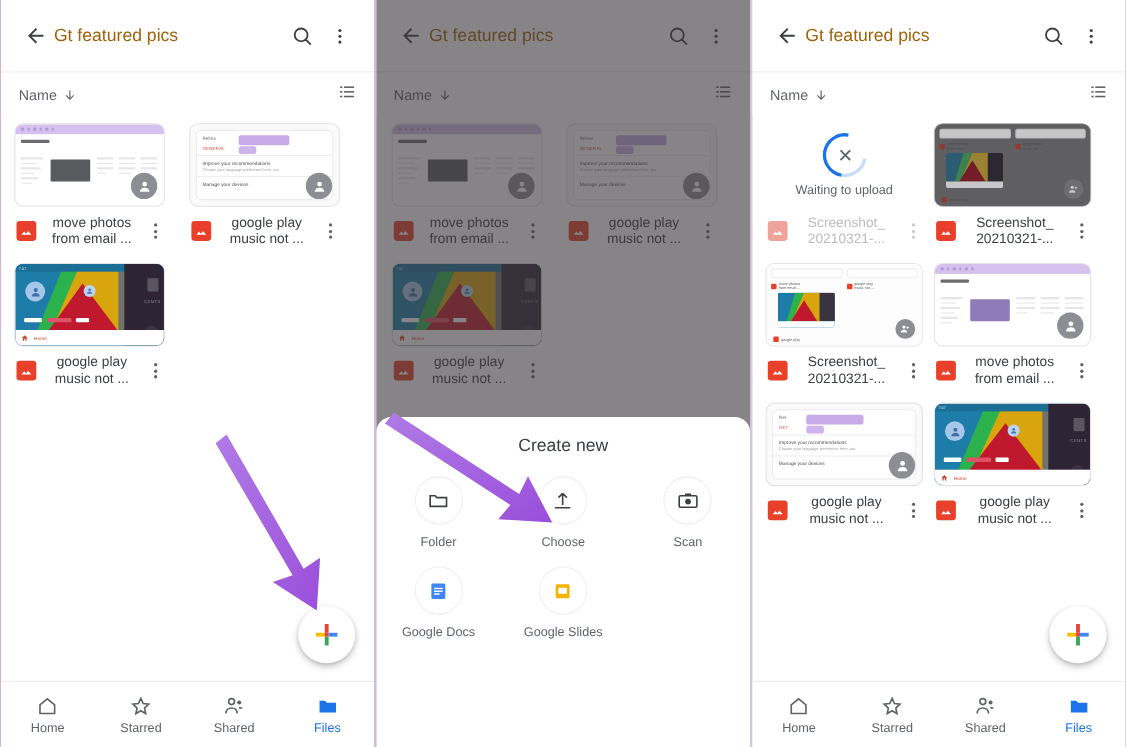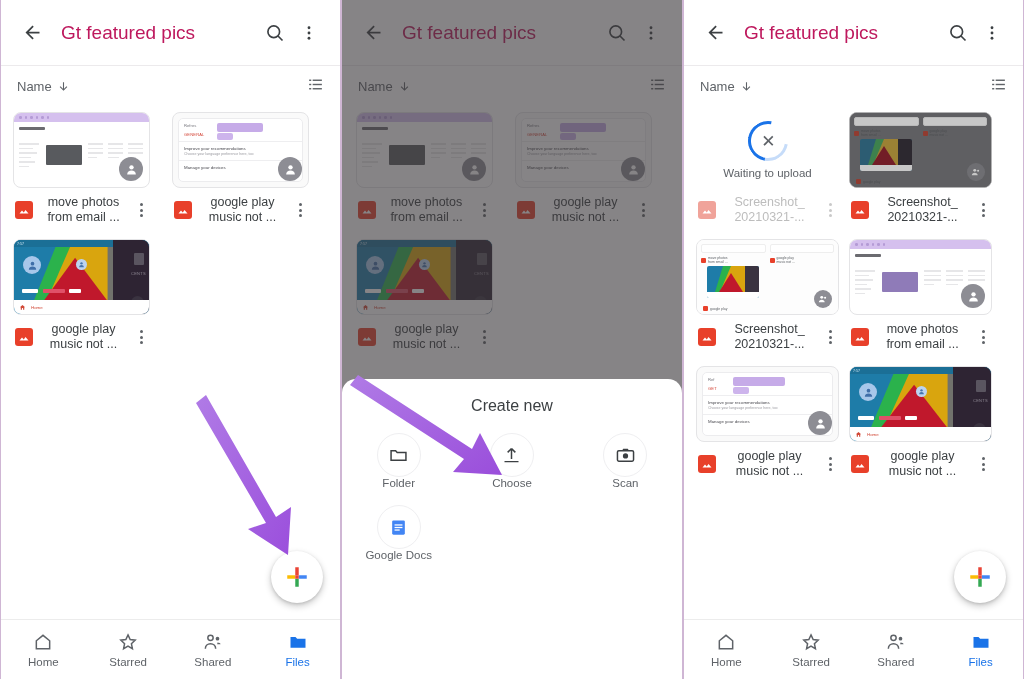--- a/index.html
+++ b/index.html
@@ -38,23 +38,22 @@
     border-bottom: 1px solid #eceaec;
     position: relative;
     z-index: 2;
   }
   .appbar .icon-btn {
     width: 34px; height: 34px;
     display: flex; align-items: center; justify-content: center;
     flex: 0 0 auto;
   }
   .appbar .title {
-    font-size: 19px;
-    color: #be185d;
-    margin-left: 12px;
+    font-size: 16px;
+    color: #a16207;
     flex: 1 1 auto;
     white-space: nowrap;
     overflow: hidden;
   }
 
   
   .sortbar {
     height: 40px;
     display: flex;
     align-items: center;
@@ -209,21 +208,21 @@
     color: #3c4043;
     margin-bottom: 18px;
   }
   .sheet-grid {
     display: grid;
     grid-template-columns: repeat(3, 1fr);
     row-gap: 16px;
   }
   .sheet-item {
     display: flex; flex-direction: column;
-    align-items: center; gap: 0;
+    align-items: center; gap: 10px;
   }
   .sheet-item .circ {
     width: 44px; height: 44px;
     border-radius: 50%;
     border: 1px solid #efeff1;
     display: flex; align-items: center; justify-content: center;
     background: #fff;
   }
   .sheet-item .ilabel { font-size: 11.5px; color: #5f6368; }
 
@@ -811,20 +810,29 @@
                 <rect x="4" y="3" width="16" height="18" rx="1.6" fill="#4285f4"></rect>
                 <rect x="7" y="8" width="10" height="1.6" fill="#fff"></rect>
                 <rect x="7" y="11.2" width="10" height="1.6" fill="#fff"></rect>
                 <rect x="7" y="14.4" width="6.5" height="1.6" fill="#fff"></rect>
               </svg>
             </div>
           <span class="ilabel">Google Docs</span>
         </div>
 
 
+        <div class="sheet-item">
+          <div class="circ">
+              <svg viewBox="0 0 24 24" width="19" height="19">
+                <rect x="4" y="4" width="16" height="16" rx="1.6" fill="#f4b400"></rect>
+                <rect x="7" y="8" width="10" height="7" rx="1" fill="#fff"></rect>
+              </svg>
+            </div>
+          <span class="ilabel">Google Slides</span>
+        </div>
       </div>
     </div>
 
     <svg class="arrow" style="left:8px;top:375px;width:175px;height:120px" viewBox="0 0 175 120">
       <defs>
           <linearGradient id="ag2" x1="0" y1="0" x2="1" y2="1">
         <stop offset="0%" stop-color="#b07be6"></stop>
             <stop offset="100%" stop-color="#9a4edb"></stop>
       </linearGradient>
         </defs>

